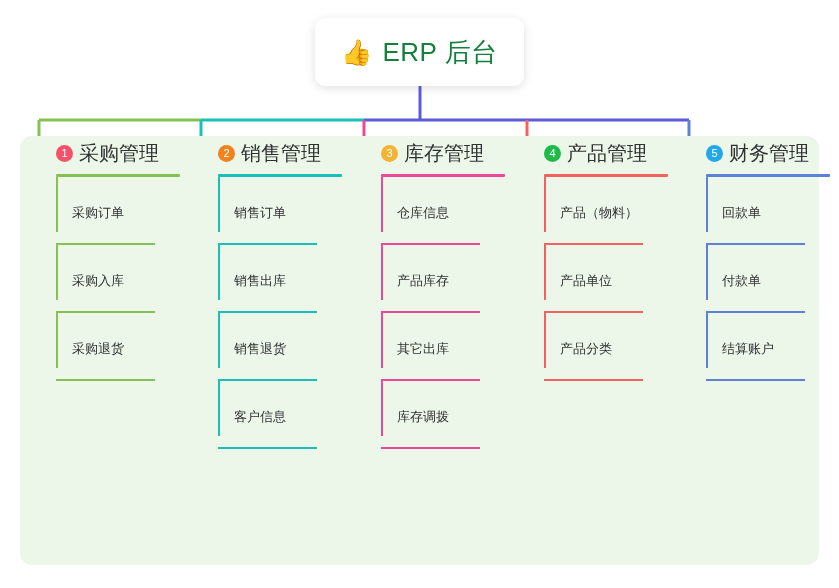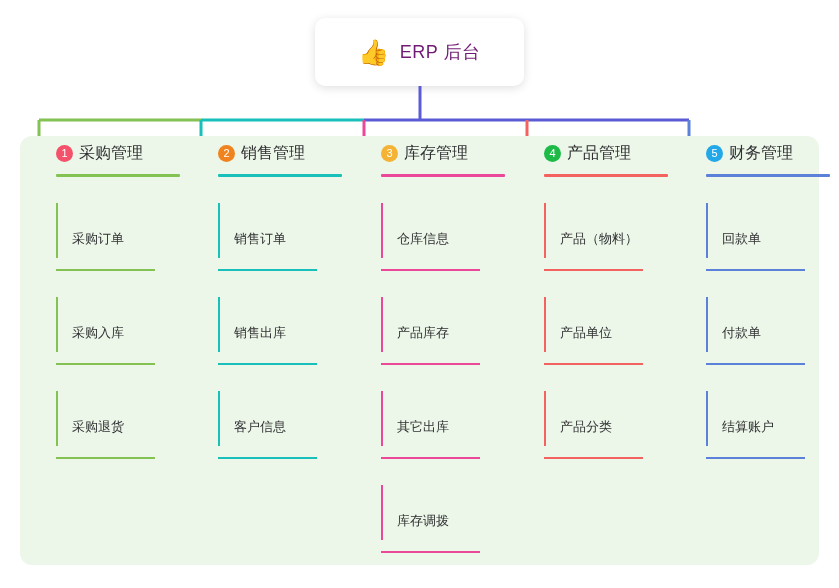--- a/index.html
+++ b/index.html
@@ -39,22 +39,22 @@
     display: flex;
     align-items: center;
     gap: 10px;
   }
   .title-emoji {
     font-size: 25px;
     line-height: 1;
     display: inline-block;
   }
   .title-text {
-    font-size: 18px;
-    color: #701a75;
+    font-size: 26px;
+    color: #15803d;
     letter-spacing: 0.5px;
     white-space: nowrap;
   }
 
   
   #connectors {
     position: absolute;
     left: 0;
     top: 0;
     width: 839px;
@@ -99,21 +99,21 @@
     height: 17px;
     border-radius: 50%;
     color: #ffffff;
     font-size: 11px;
     line-height: 17px;
     text-align: center;
     font-weight: normal;
     flex: none;
   }
   .col-title {
-    font-size: 16px;
+    font-size: 20px;
     color: #303133;
     white-space: nowrap;
   }
   .col-rule {
     position: absolute;
     left: 18px;
     top: 38px;
     height: 3px;
     width: 124px;
     border-radius: 1px;
@@ -121,21 +121,20 @@
   .leaves {
     position: absolute;
     left: 18px;
     top: 41px;
     width: 142px;
   }
   .leaf {
     position: relative;
     height: 68px;
     box-sizing: border-box;
-    margin-top: 26px;
   }
   .leaf .spine {
     position: absolute;
     left: 0;
     top: 0;
     width: 2px;
     height: 55px;
   }
   .leaf .label {
     position: absolute;
@@ -216,20 +215,25 @@
             <span class="label">销售订单</span>
             <span class="underline" style="background: rgb(24, 192, 185);"></span>
           </div>
           <div class="leaf">
             <span class="spine" style="background: rgb(24, 192, 185);"></span>
             <span class="label">销售出库</span>
             <span class="underline" style="background: rgb(24, 192, 185);"></span>
           </div>
           <div class="leaf">
             <span class="spine" style="background: rgb(24, 192, 185);"></span>
+            <span class="label">销售退货</span>
+            <span class="underline" style="background: rgb(24, 192, 185);"></span>
+          </div>
+          <div class="leaf">
+            <span class="spine" style="background: rgb(24, 192, 185);"></span>
             <span class="label">客户信息</span>
             <span class="underline" style="background: rgb(24, 192, 185);"></span>
           </div>
         </div>
       </div>
       <div class="column" style="left: 343px;">
         <div class="col-head">
           <span class="badge" style="background: rgb(245, 179, 53);">3</span>
           <span class="col-title">库存管理</span>
         </div>

